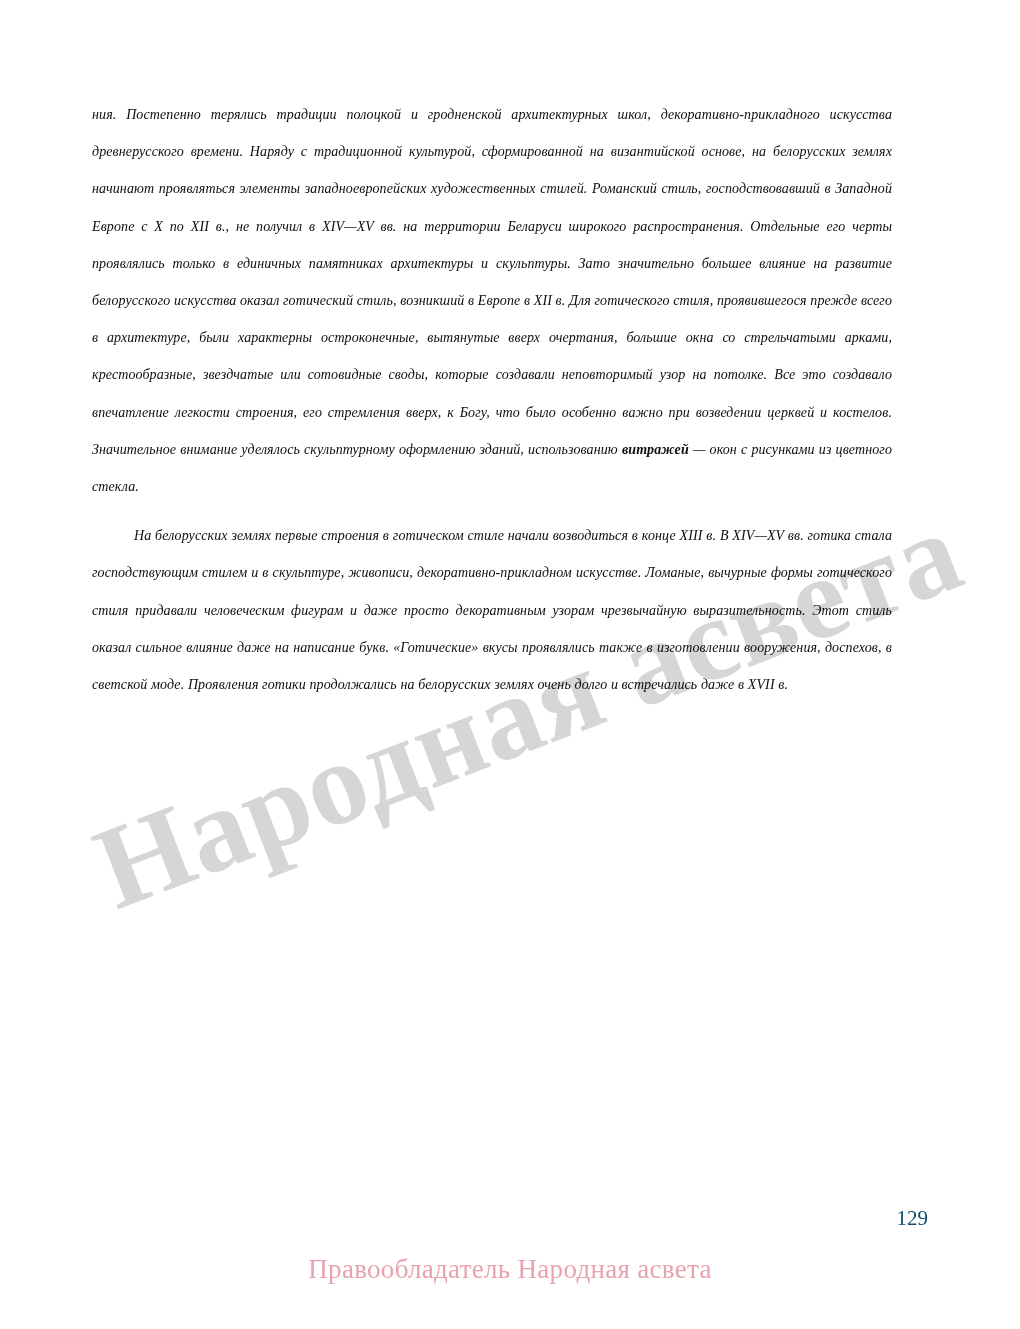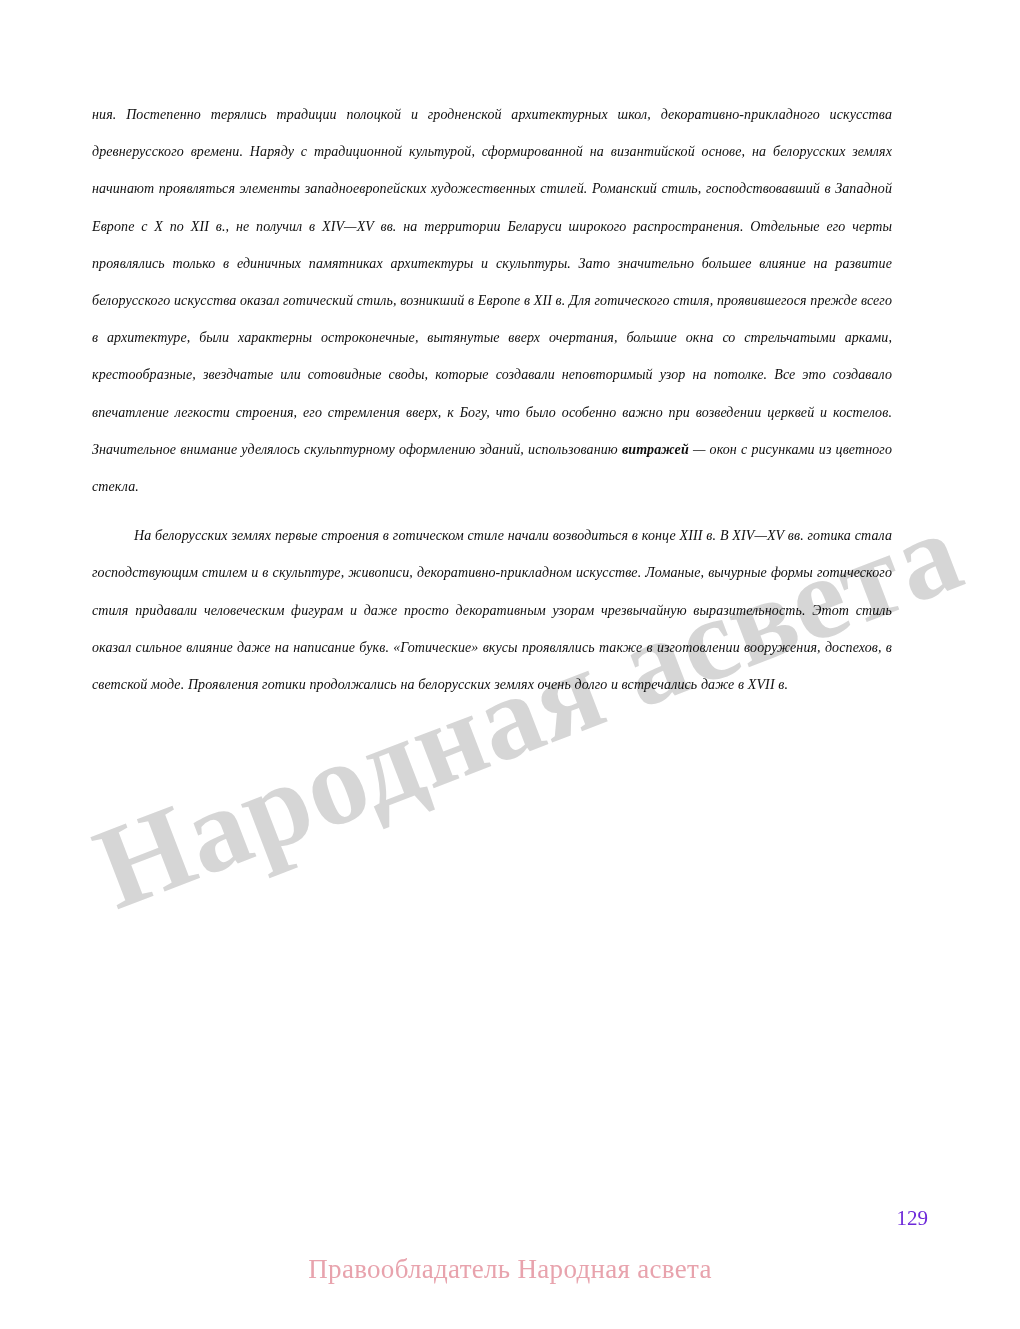--- a/index.html
+++ b/index.html
@@ -66,21 +66,21 @@
     z-index: 3;
     mix-blend-mode: multiply;
   }
 
   .page-number {
     position: absolute;
     right: 92px;
     top: 1205px;
     font-size: 21px;
     line-height: 26px;
-    color: #6d28d9;
+    color: #0c4a6e;
   }
 
   .copyright-notice {
     position: absolute;
     left: 0;
     right: 0;
     top: 1252px;
     text-align: center;
     font-size: 27px;
     line-height: 34px;

